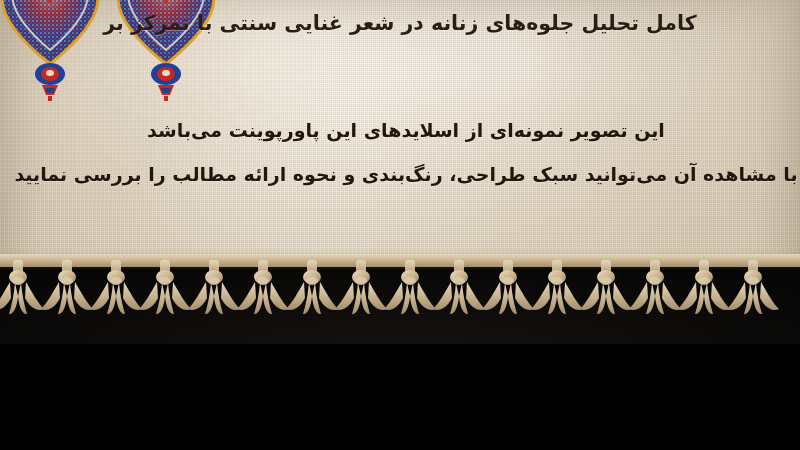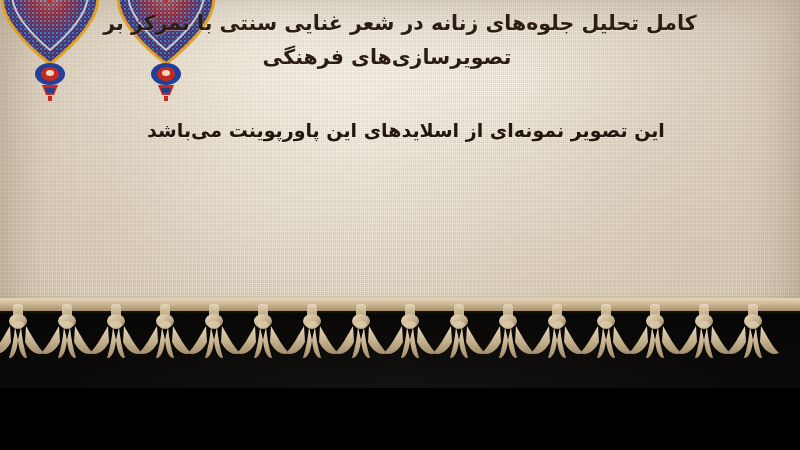--- a/index.html
+++ b/index.html
@@ -4,21 +4,21 @@
 <title>Slide</title>
 <style>
   html, body {
     margin: 0;
     padding: 0;
     background: #000;
   }
   #slide {
     position: relative;
     width: 800px;
-    height: 388px;
+    height: 344px;
     overflow: hidden;
     font-family: "DejaVu Sans", "Liberation Sans", sans-serif;
     background-color: #a3a3a3;
     user-select: none;
   }
 
   
   .paper-base {
     position: absolute;
     inset: 0;
@@ -214,25 +214,25 @@
           <path d="M48 143 L64 143 L60 153 L52 153 Z" fill="#c7281f"></path>
           <path d="M51 146 L61 146 L59 151 L53 151 Z" fill="#1f3f8f"></path>
           <rect x="54" y="154" width="4" height="5" fill="#c7281f"></rect>
         </g>
       </g>
     </svg>
   </div>
 
   <div class="title-block">
     <div class="title-line">کامل تحلیل جلوه‌های زنانه در شعر غنایی سنتی با تمرکز بر</div>
-    <div class="title-line second">تصویرسازی‌های فرهنگی</div>
   </div>
 
   <div class="body-block">
     <div class="body-line">این تصویر نمونه‌ای از اسلایدهای این پاورپوینت می‌باشد</div>
+    <div class="body-line">با مشاهده آن می‌توانید سبک طراحی، رنگ‌بندی و نحوه ارائه مطالب را بررسی نمایید</div>
   </div>
 
   <div class="edge-shadow-above-band"></div>
 
   <div class="bottom-band">
     <div class="band-top-edge"></div>
   </div>
 
   <div class="fringe-wrap">
     <svg viewBox="0 0 800 100" width="800" height="100" preserveAspectRatio="none">

